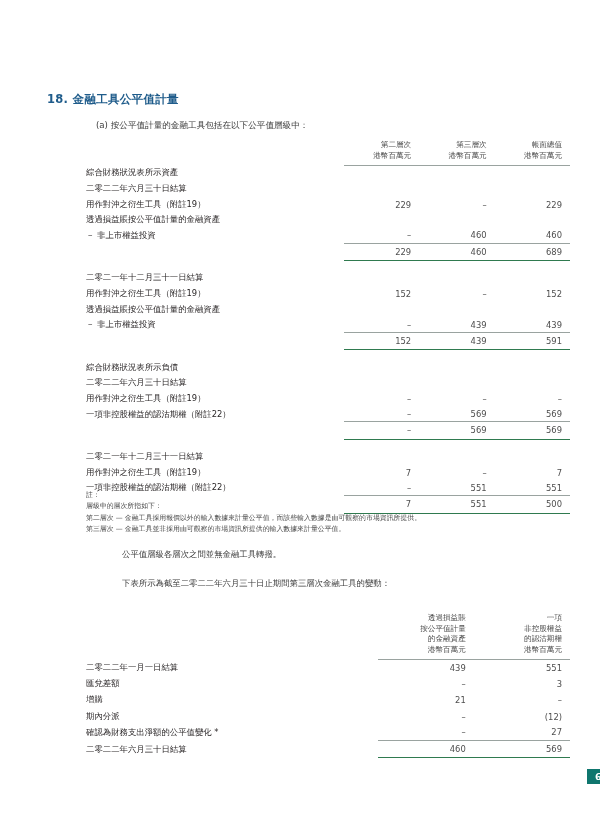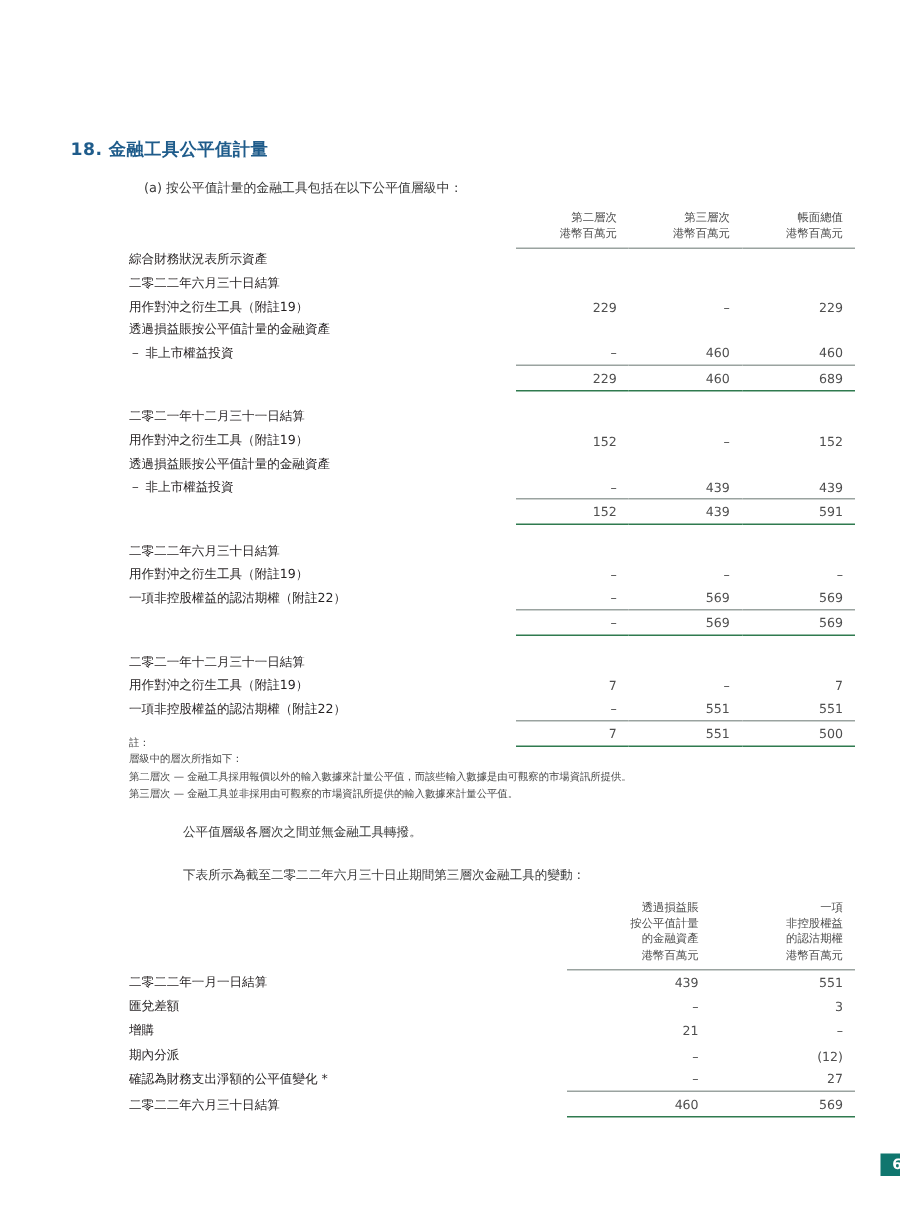--- a/index.html
+++ b/index.html
@@ -112,21 +112,21 @@
     white-space: nowrap;
     margin-left: 36px;
   }
   .para-a { top: 549px; }
   .para-b { top: 578px; }
 
   
   .t2 {
     position: absolute;
     left: 86px;
-    top: 600px;
+    top: 613px;
     width: 484px;
     border-collapse: collapse;
     font-size: 8.4px;
   }
   .t2 td {
     padding: 0;
     vertical-align: bottom;
     font-weight: normal;
   }
   .t2 .lbl {
@@ -262,20 +262,26 @@
         <tr class="rule-top rule-grn">
           <td class="lbl"></td>
           <td class="num plain">152</td>
           <td class="num plain">439</td>
           <td class="num plain">591</td>
         </tr>
         <tr class="spacer">
           <td colspan="4"></td>
         </tr>
         <tr>
+          <td class="lbl strong-lbl">綜合財務狀況表所示負債</td>
+          <td class="num plain"></td>
+          <td class="num plain"></td>
+          <td class="num plain"></td>
+        </tr>
+        <tr>
           <td class="lbl">二零二二年六月三十日結算</td>
           <td class="num plain"></td>
           <td class="num plain"></td>
           <td class="num plain"></td>
         </tr>
         <tr>
           <td class="lbl">用作對沖之衍生工具（附註19）</td>
           <td class="num bold-blue">–</td>
           <td class="num bold-blue">–</td>
           <td class="num bold-blue">–</td>

